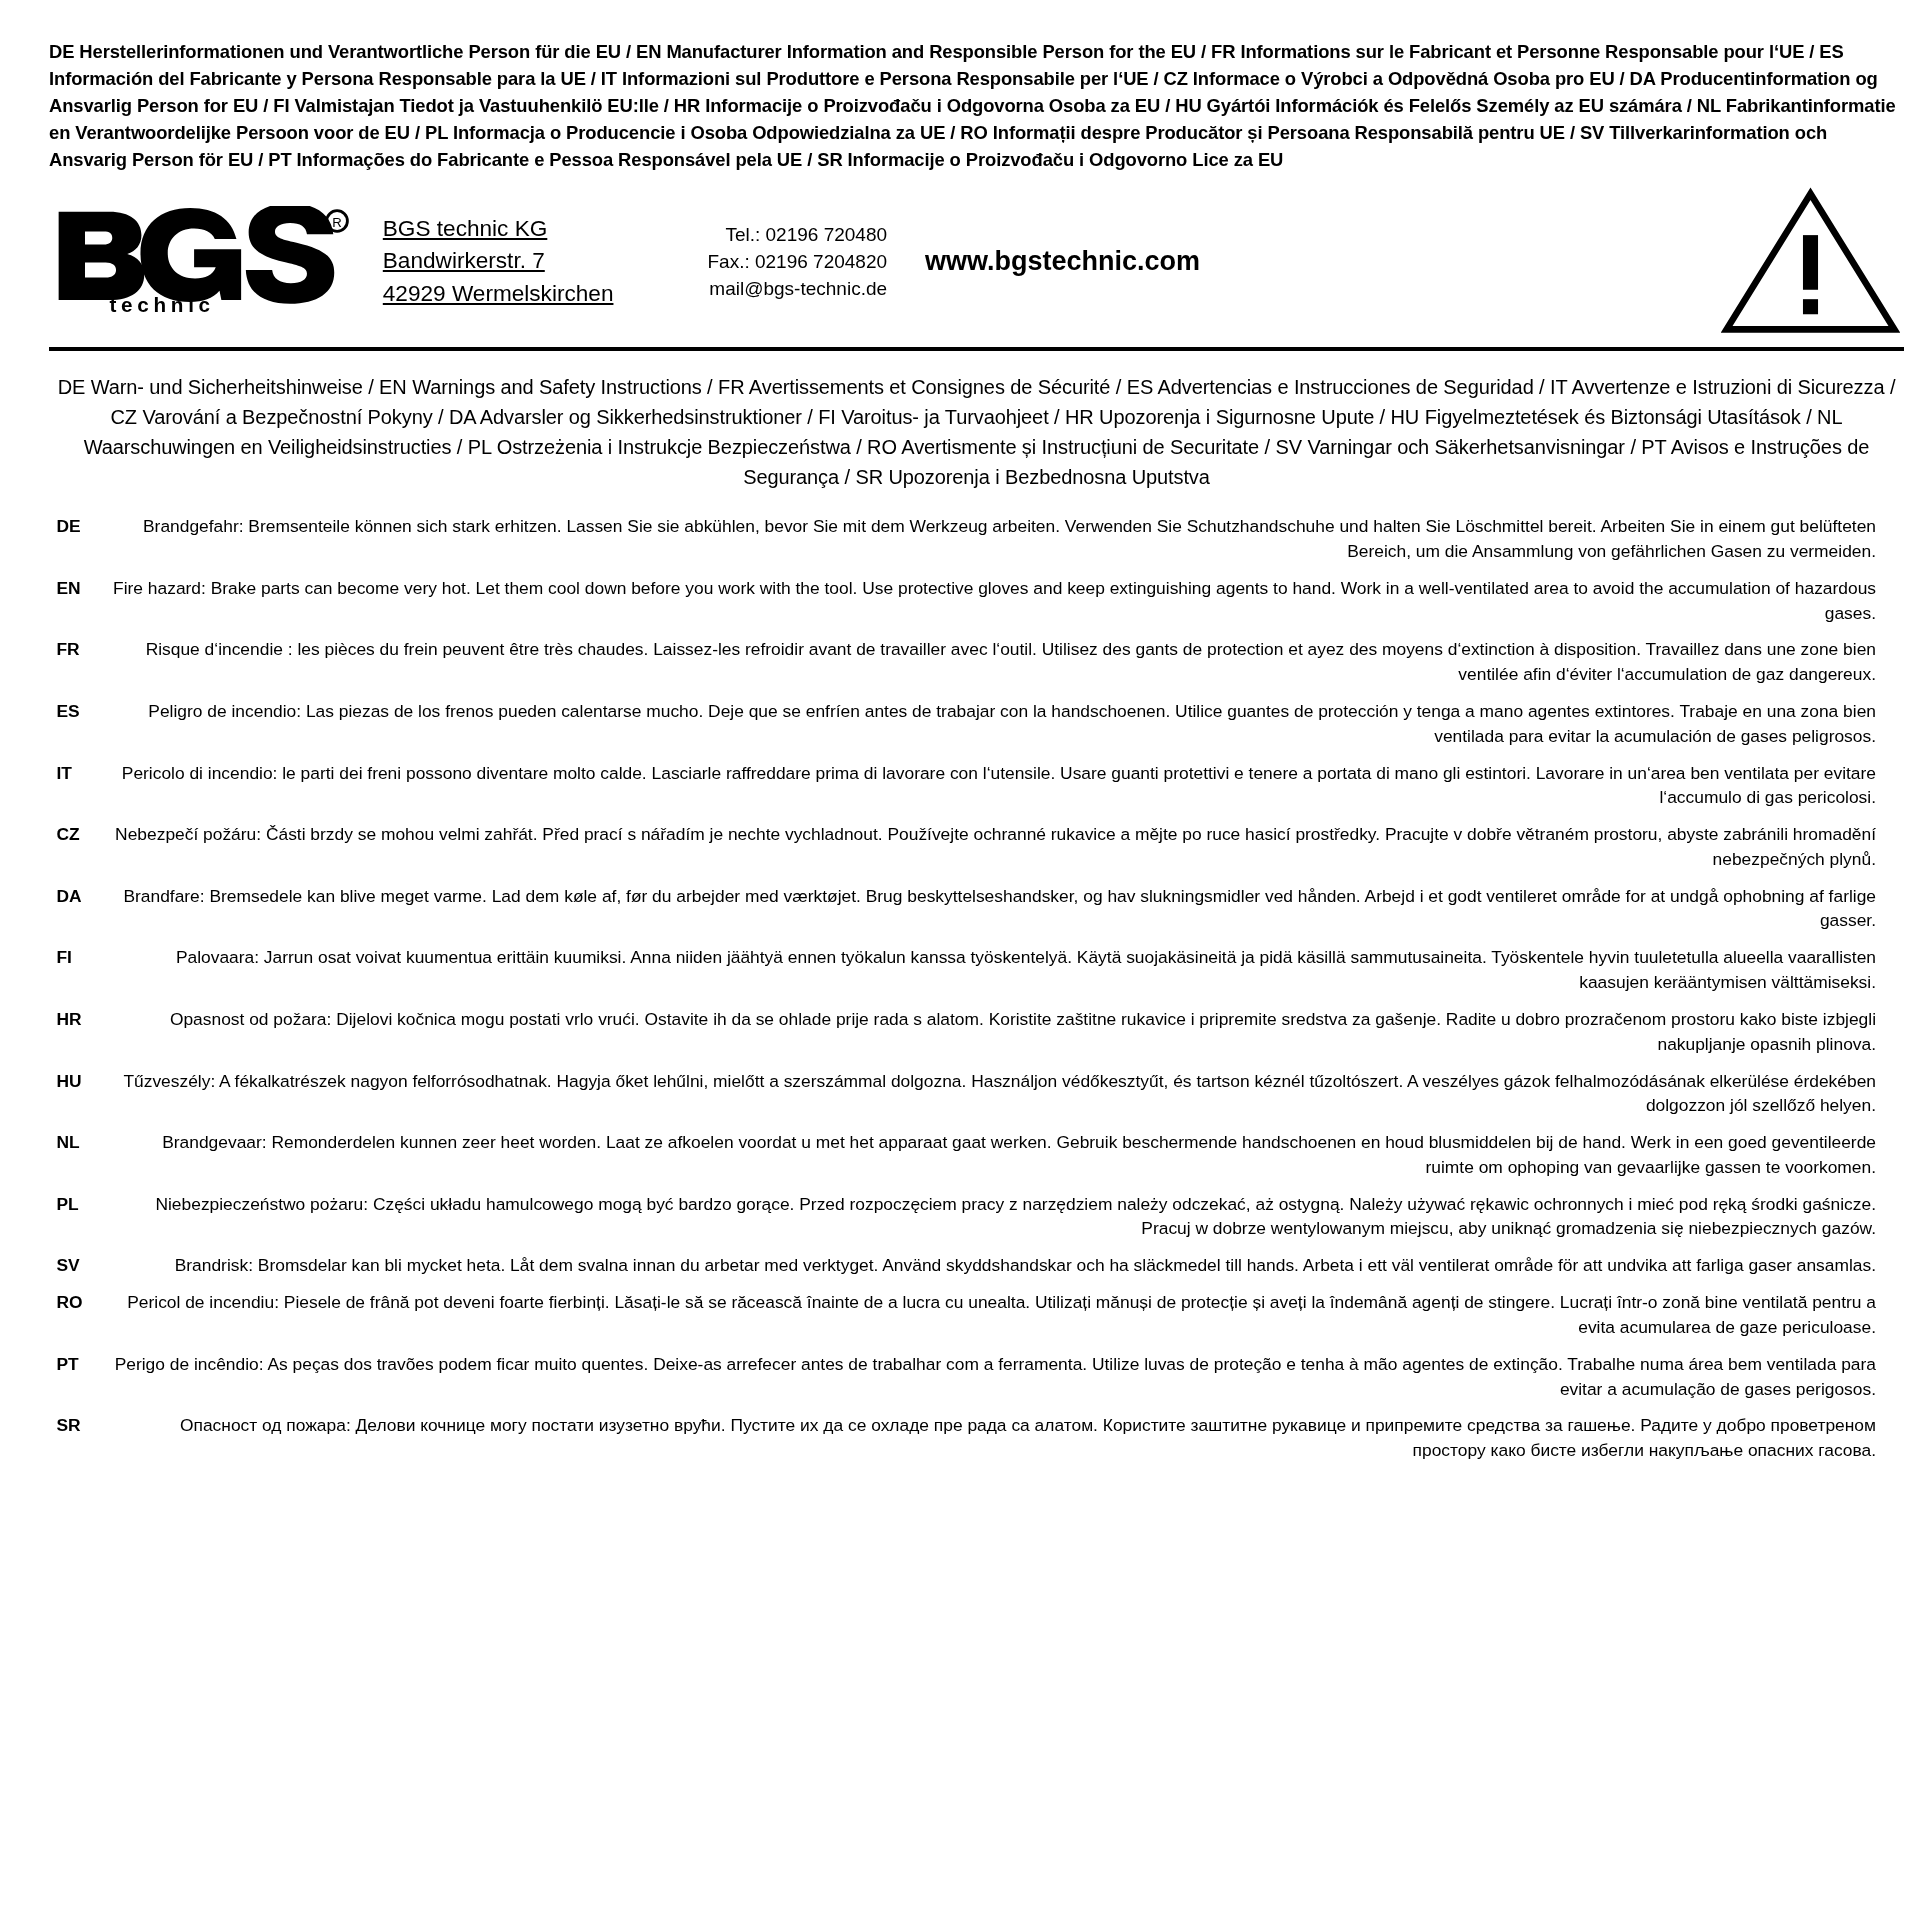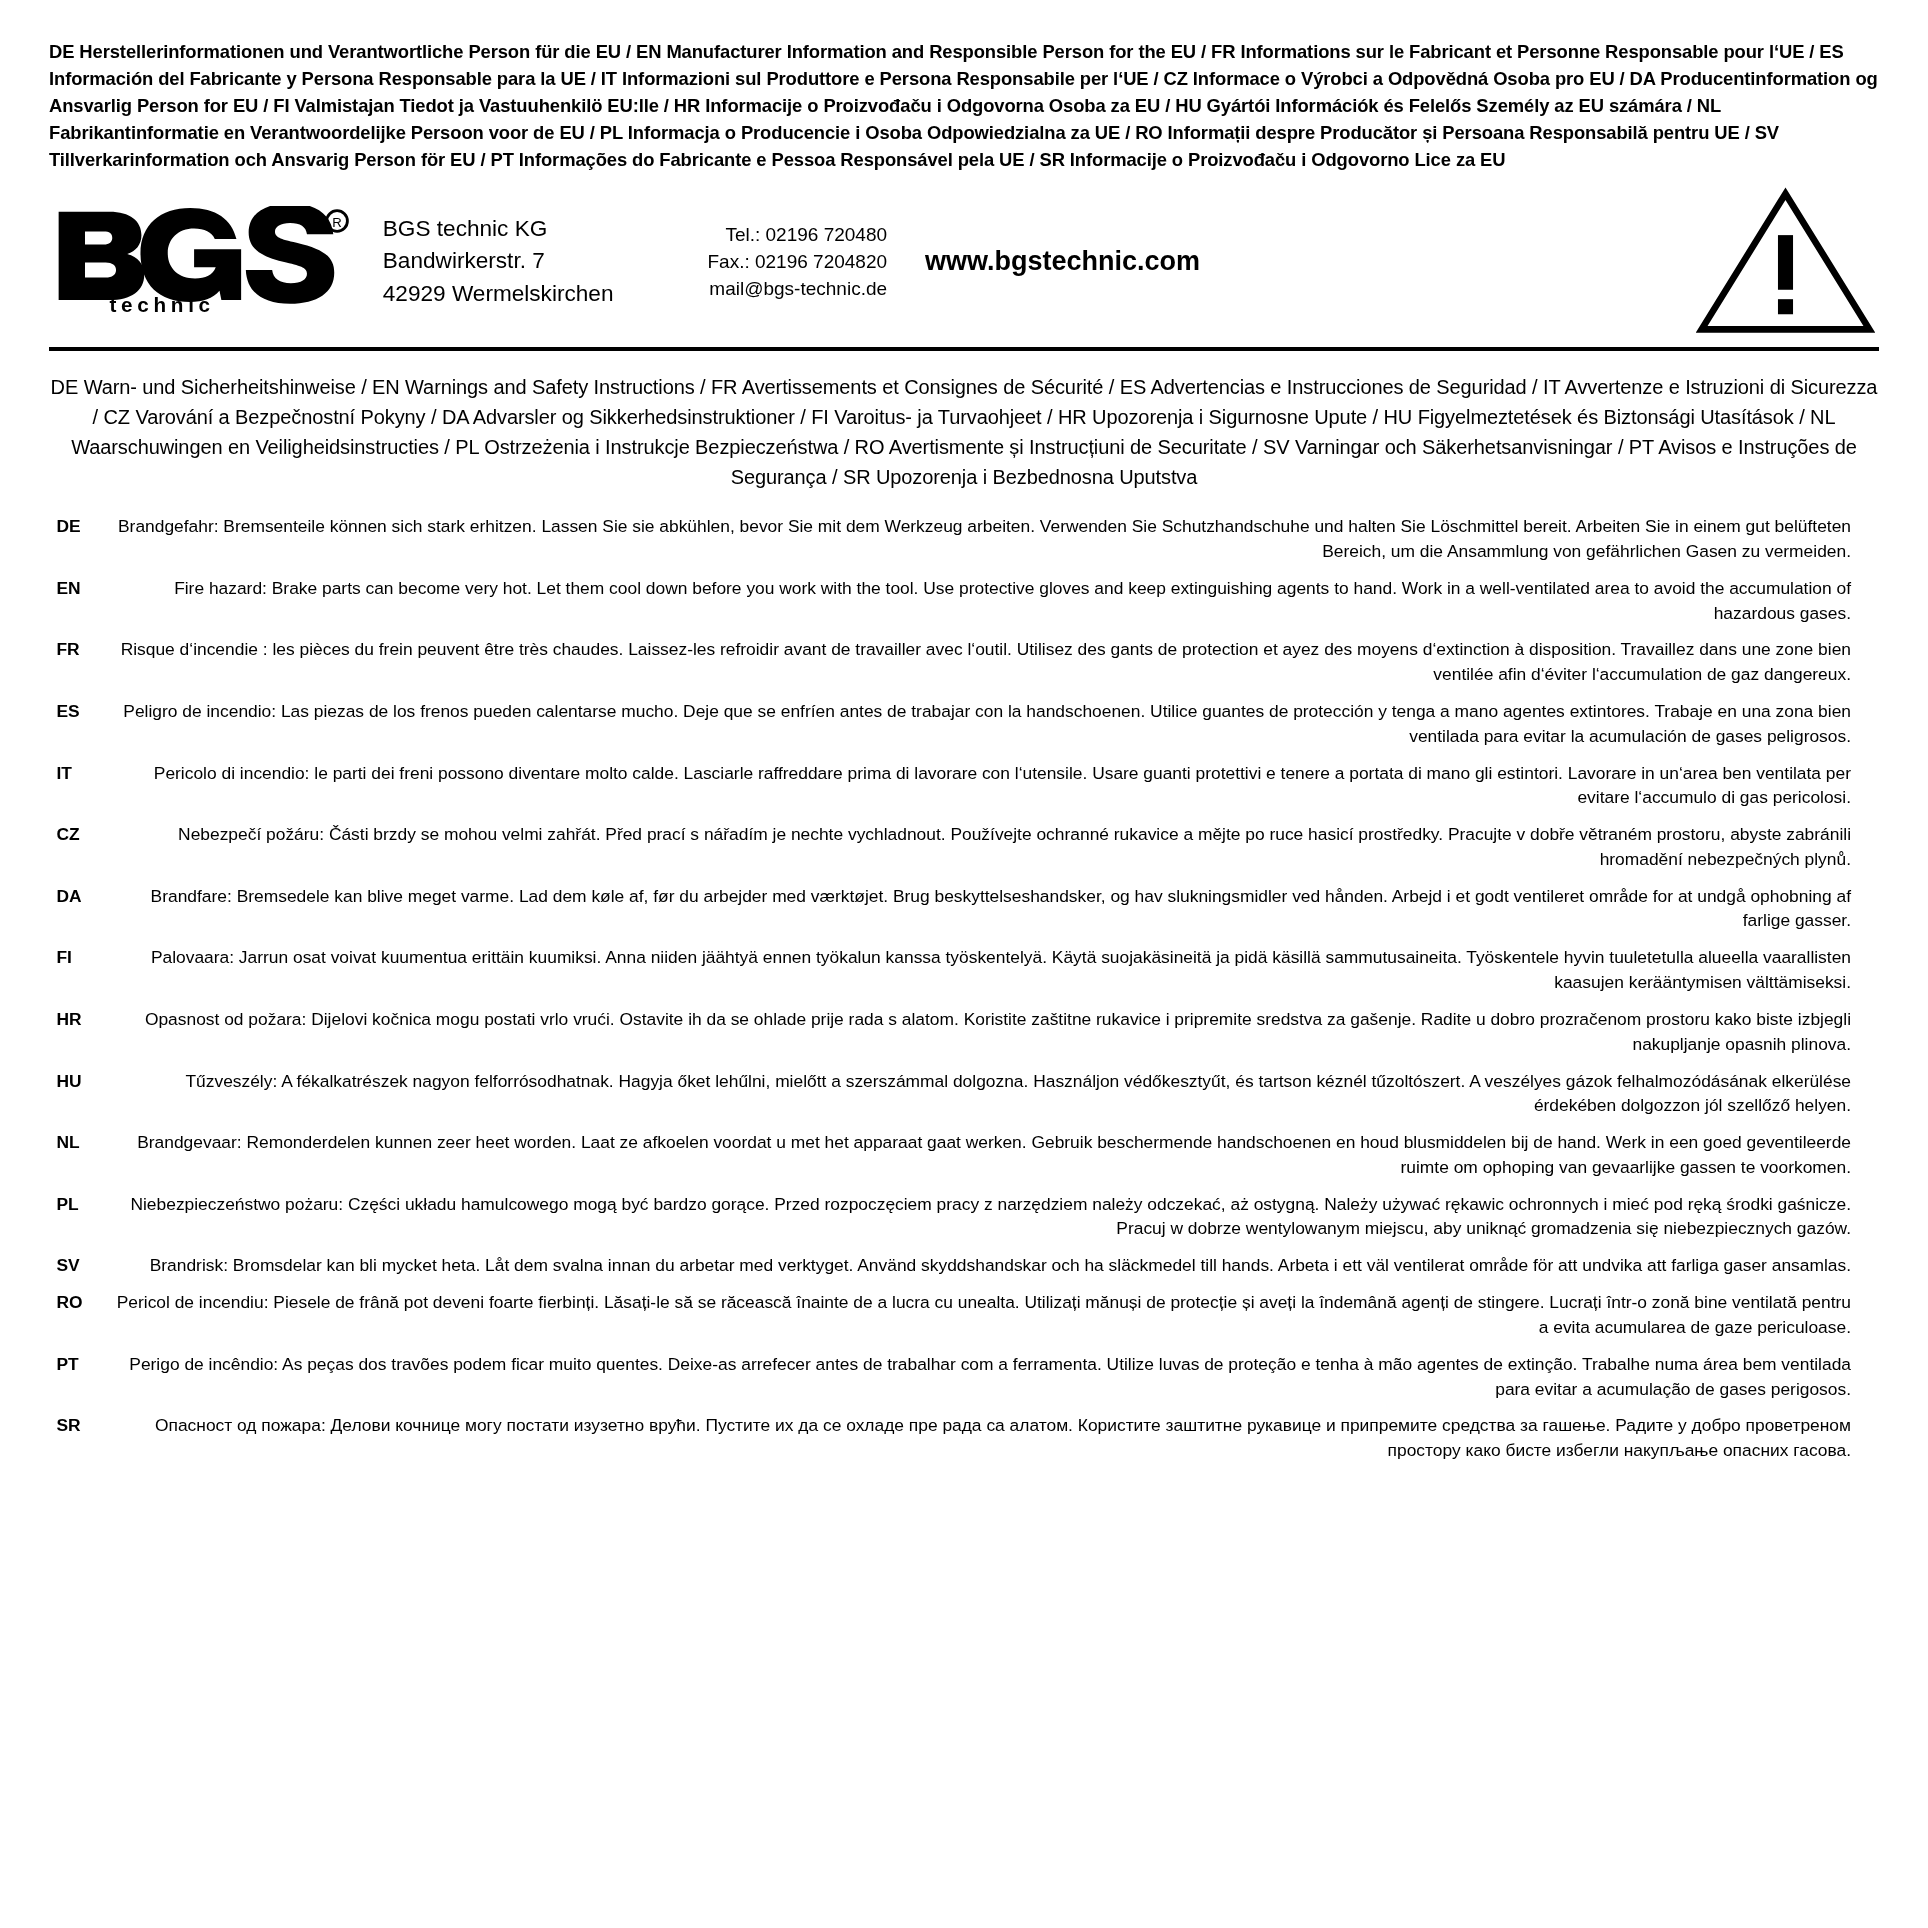--- a/index.html
+++ b/index.html
@@ -11,21 +11,21 @@
     width: 1928px;
     height: 1928px;
     font-family: "Liberation Sans", sans-serif;
     color: #000000;
     -webkit-font-smoothing: antialiased;
   }
   .page {
     box-sizing: border-box;
     width: 1928px;
     height: 1928px;
-    padding: 38px 49px 0 49px;
+    padding: 38px 24px 0 49px;
   }
 
   
   .top-heading {
     font-size: 18.4px;
     font-weight: bold;
     line-height: 1.47;
     letter-spacing: -0.1px;
     margin: 0 0 13px 0;
     text-align: left;
@@ -50,20 +50,21 @@
     position: relative;
     width: 301px;
     height: 111px;
   }
   .bgs-logo svg { display: block; }
   .addr-block {
     flex: 0 0 auto;
     font-size: 22.6px;
     line-height: 1.44;
     padding-left: 19px;
+    text-decoration: underline;
   }
   .contact-block {
     flex: 0 0 auto;
     font-size: 19px;
     line-height: 1.44;
     padding-left: 94px;
     text-align: right;
   }
   .web-block {
     flex: 1 1 auto;

